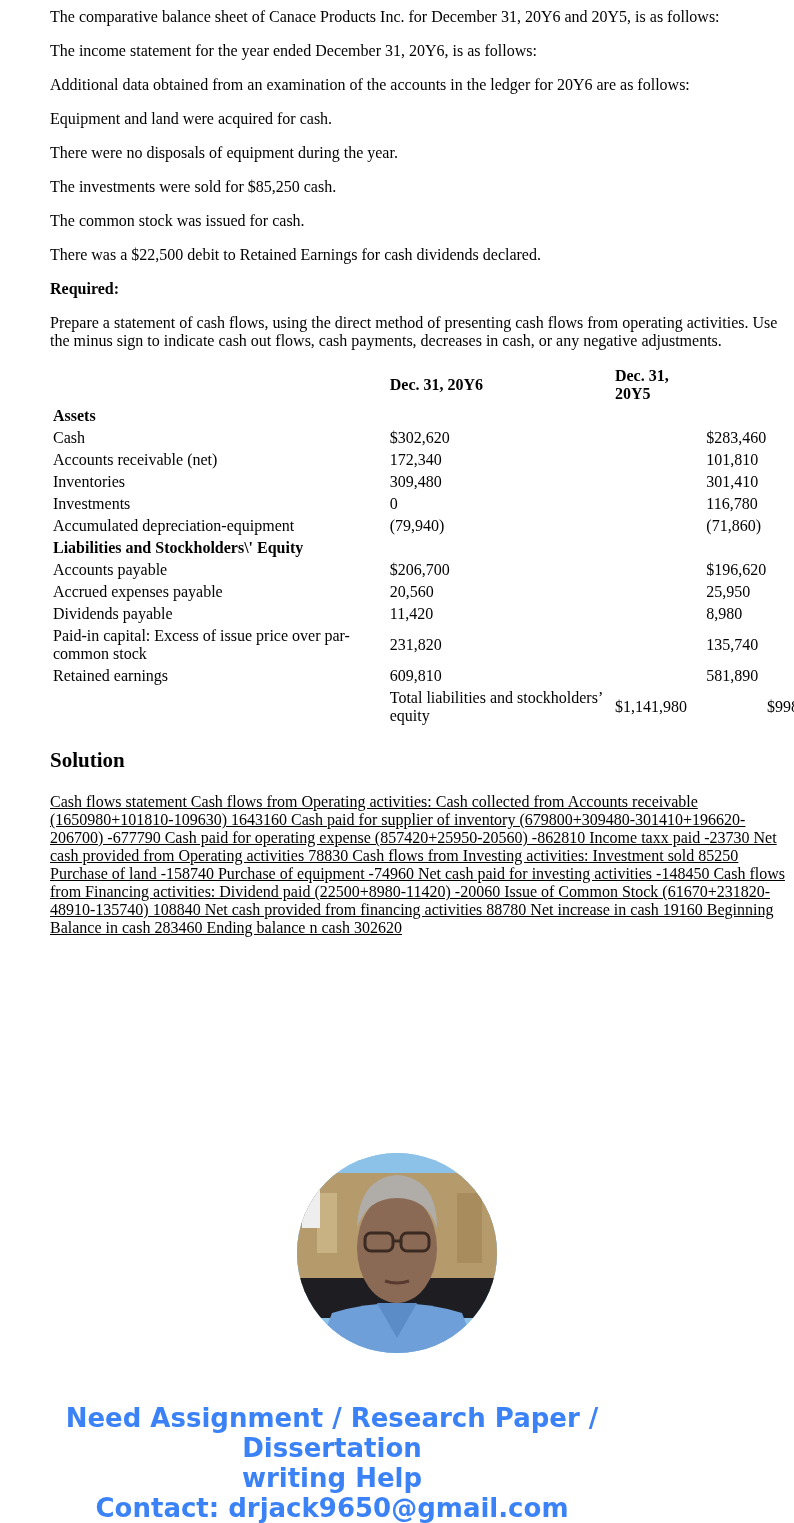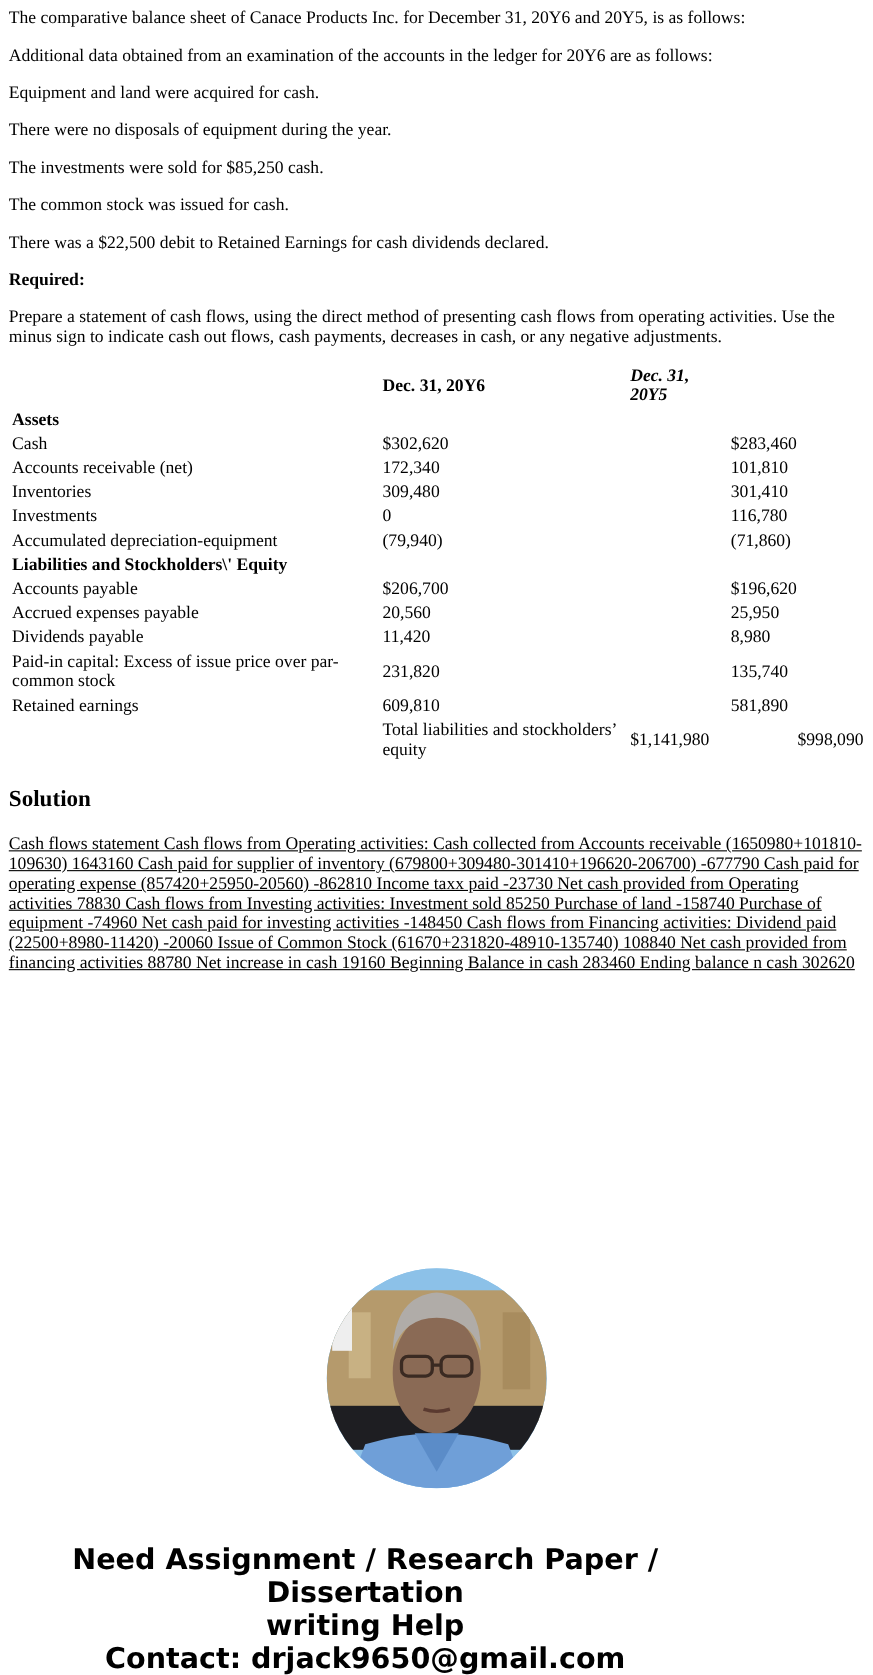--- a/index.html
+++ b/index.html
@@ -5,35 +5,35 @@
     html, body { margin: 0; padding: 0; background: #ffffff; }
     body {
       width: 794px;
       height: 1523px;
       position: relative;
       overflow: hidden;
       font-family: "Liberation Serif", serif;
       font-size: 16px;
       color: #000;
     }
-    .content { padding: 0 8px; }
+    .content { padding: 0 8px; margin-left: 42px; }
     p.para { margin: 16px 0; line-height: 18px; }
     p.para.first { margin-top: 8px; }
     p.bold { font-weight: bold; }
     table.bs {
       border-collapse: separate;
       border-spacing: 2px;
       margin-top: -2px;
       width: 780px;
       line-height: 18px;
     }
     table.bs td { padding: 1px; vertical-align: middle; }
     table.bs td.c1 { width: 331px; }
     table.bs td.c2 { width: 220px; }
-    table.bs td.c3 { width: 87px; font-style: italic; }
+    table.bs td.c3 { width: 87px; }
     table.bs td.c4 { width: 120px; }
     .hdr { font-weight: bold; }
     .num-right { text-align: right; }
     h2.sol {
       font-size: 21px;
       font-weight: bold;
       margin: 20px 0 20px 0;
     }
     p.soltext { margin: 0; line-height: 18px; text-decoration: underline; }
     .avatar-wrap {
@@ -49,28 +49,29 @@
     .promo {
       position: absolute;
       left: 0;
       top: 1403px;
       width: 664px;
       text-align: center;
       font-family: "DejaVu Sans", sans-serif;
       font-weight: bold;
       font-size: 26px;
       line-height: 30px;
-      color: #000000;
+      color: #3b82f6;
     }
   </style>
 </head>
 <body>
 
 <div class="content">
   <p class="para first">The comparative balance sheet of Canace Products Inc. for December 31, 20Y6 and 20Y5, is as follows:</p>
+  <p class="para">The income statement for the year ended December 31, 20Y6, is as follows:</p>
   <p class="para">Additional data obtained from an examination of the accounts in the ledger for 20Y6 are as follows:</p>
   <p class="para">Equipment and land were acquired for cash.</p>
   <p class="para">There were no disposals of equipment during the year.</p>
   <p class="para">The investments were sold for $85,250 cash.</p>
   <p class="para">The common stock was issued for cash.</p>
   <p class="para">There was a $22,500 debit to Retained Earnings for cash dividends declared.</p>
   <p class="para bold">Required:</p>
   <p class="para">Prepare a statement of cash flows, using the direct method of presenting cash flows from operating activities. Use the minus sign to indicate cash out flows, cash payments, decreases in cash, or any negative adjustments.</p>
 
   <table class="bs">

